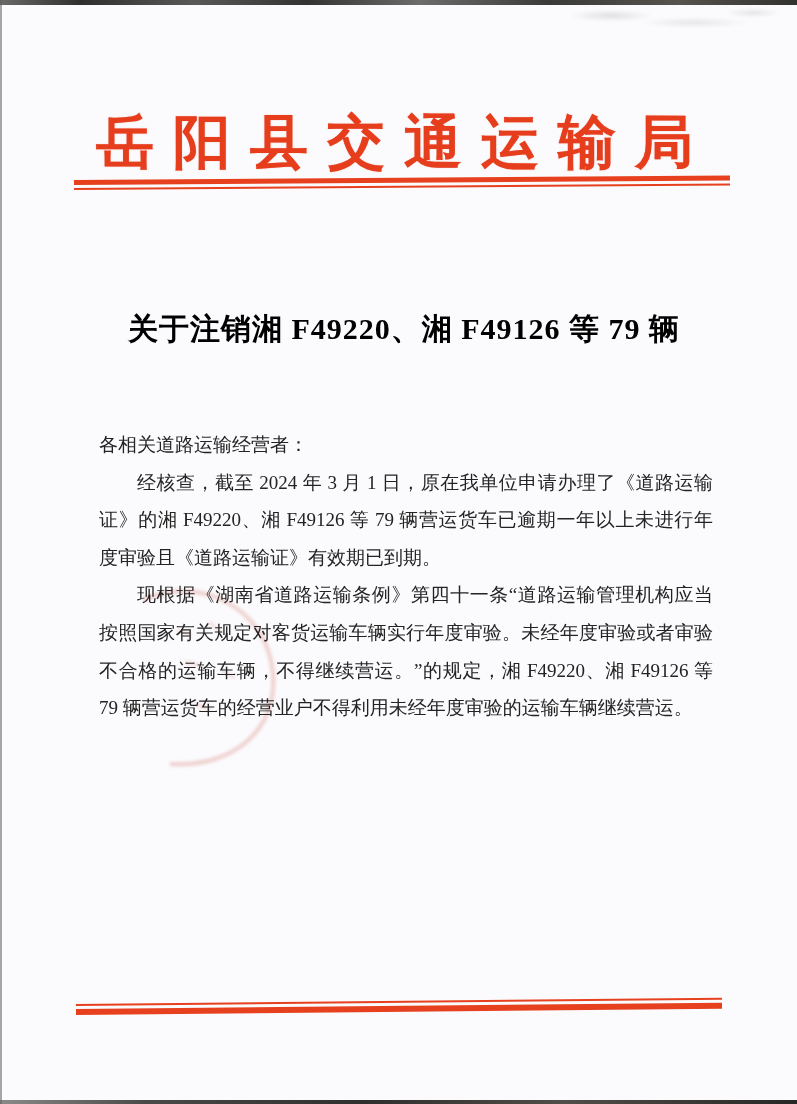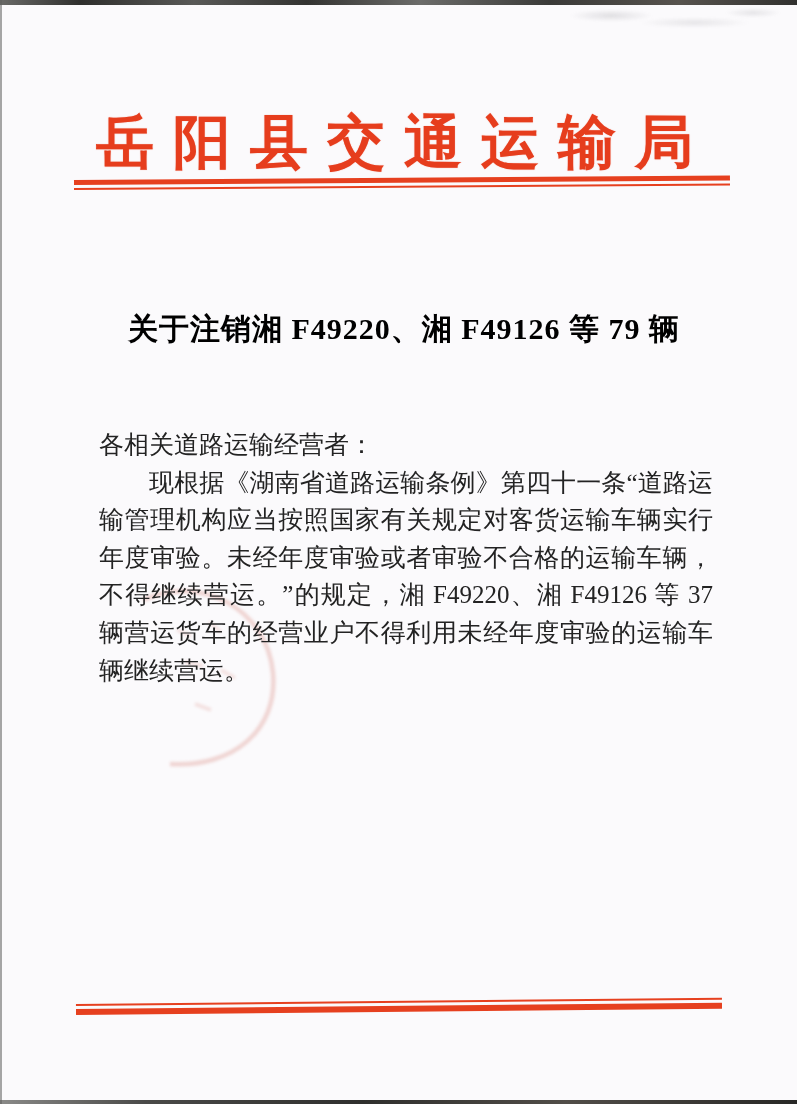--- a/index.html
+++ b/index.html
@@ -46,21 +46,21 @@
     position:absolute;top:310px;left:0;right:0;
     text-align:center;
     font-size:30px;font-weight:700;
     line-height:38px;
     letter-spacing:1px;
     color:#000000;
   }
   
   .body-text{
     position:absolute;left:99px;top:426px;width:614px;
-    font-size:25px;line-height:37.6px;
+    font-size:19px;line-height:37.6px;
     text-align:justify;
     color:#232323;
   }
   .body-text p{margin:0;text-align:justify;text-align-last:left;}
   .body-text p.para{text-indent:2em;}
   
   .seal{position:absolute;left:125px;top:578px;width:170px;height:195px;
     opacity:.20;filter:blur(1.4px);pointer-events:none;}
   
   .foot-rule{position:absolute;left:76px;width:646px;top:1004px;transform:rotate(-0.55deg);transform-origin:left center;}
@@ -92,21 +92,22 @@
 
   <div class="seal">
     <svg width="170" height="195" viewBox="0 0 170 195">
       <path d="M 18 22 C 75 -4 142 30 148 95 C 153 152 108 190 45 186" stroke="#c2402f" stroke-width="4.5" fill="none"></path>
       <path d="M 52 52 l 14 6 M 84 44 l 12 10 M 60 84 l 18 4 M 96 92 l 14 8 M 70 126 l 16 6" stroke="#c2402f" stroke-width="3.5" fill="none" opacity="0.7"></path>
     </svg>
   </div>
 
   <div class="body-text">
     <p class="salutation">各相关道路运输经营者：</p>
-    <p class="para">现根据《湖南省道路运输条例》第四十一条“道路运输管理机构应当按照国家有关规定对客货运输车辆实行年度审验。未经年度审验或者审验不合格的运输车辆，不得继续营运。”的规定，湘 F49220、湘 F49126 等 37 辆营运货车的经营业户不得利用未经年度审验的运输车辆继续营运。</p>
+    <p class="para">经核查，截至 2024 年 3 月 1 日，原在我单位申请办理了《道路运输证》的湘 F49220、湘 F49126 等 79 辆营运货车已逾期一年以上未进行年度审验且《道路运输证》有效期已到期。</p>
+    <p class="para">现根据《湖南省道路运输条例》第四十一条“道路运输管理机构应当按照国家有关规定对客货运输车辆实行年度审验。未经年度审验或者审验不合格的运输车辆，不得继续营运。”的规定，湘 F49220、湘 F49126 等 79 辆营运货车的经营业户不得利用未经年度审验的运输车辆继续营运。</p>
   </div>
 
   <div class="foot-rule">
     <div class="thin"></div>
     <div class="gap"></div>
     <div class="thick"></div>
   </div>
 
 </div>
 

